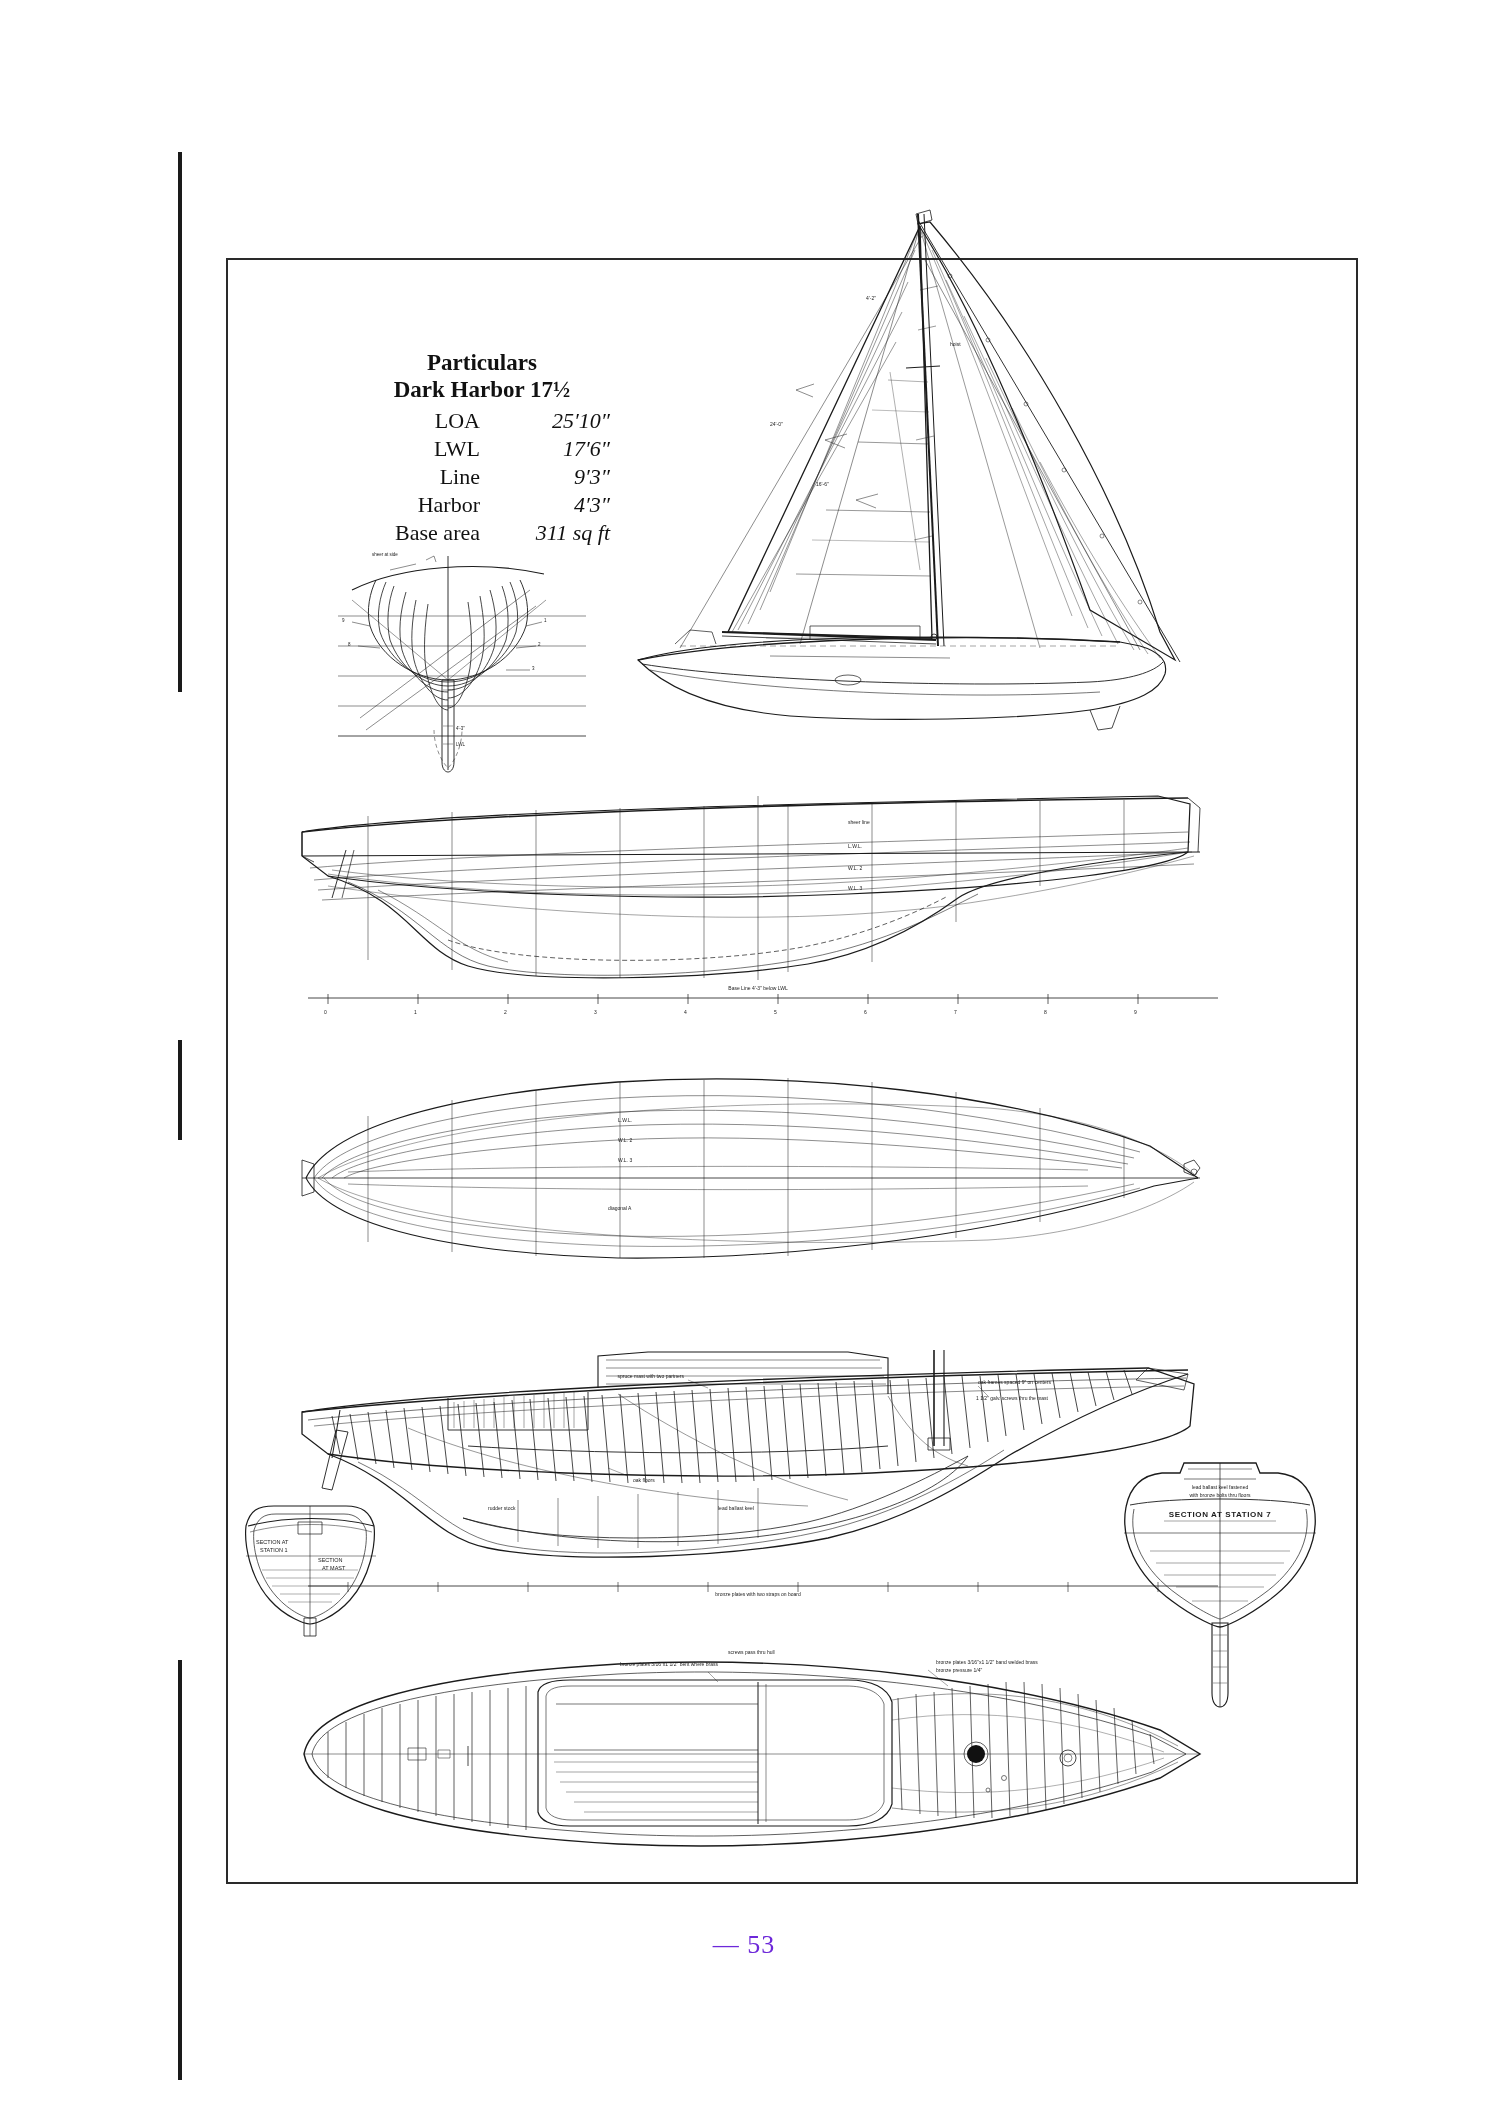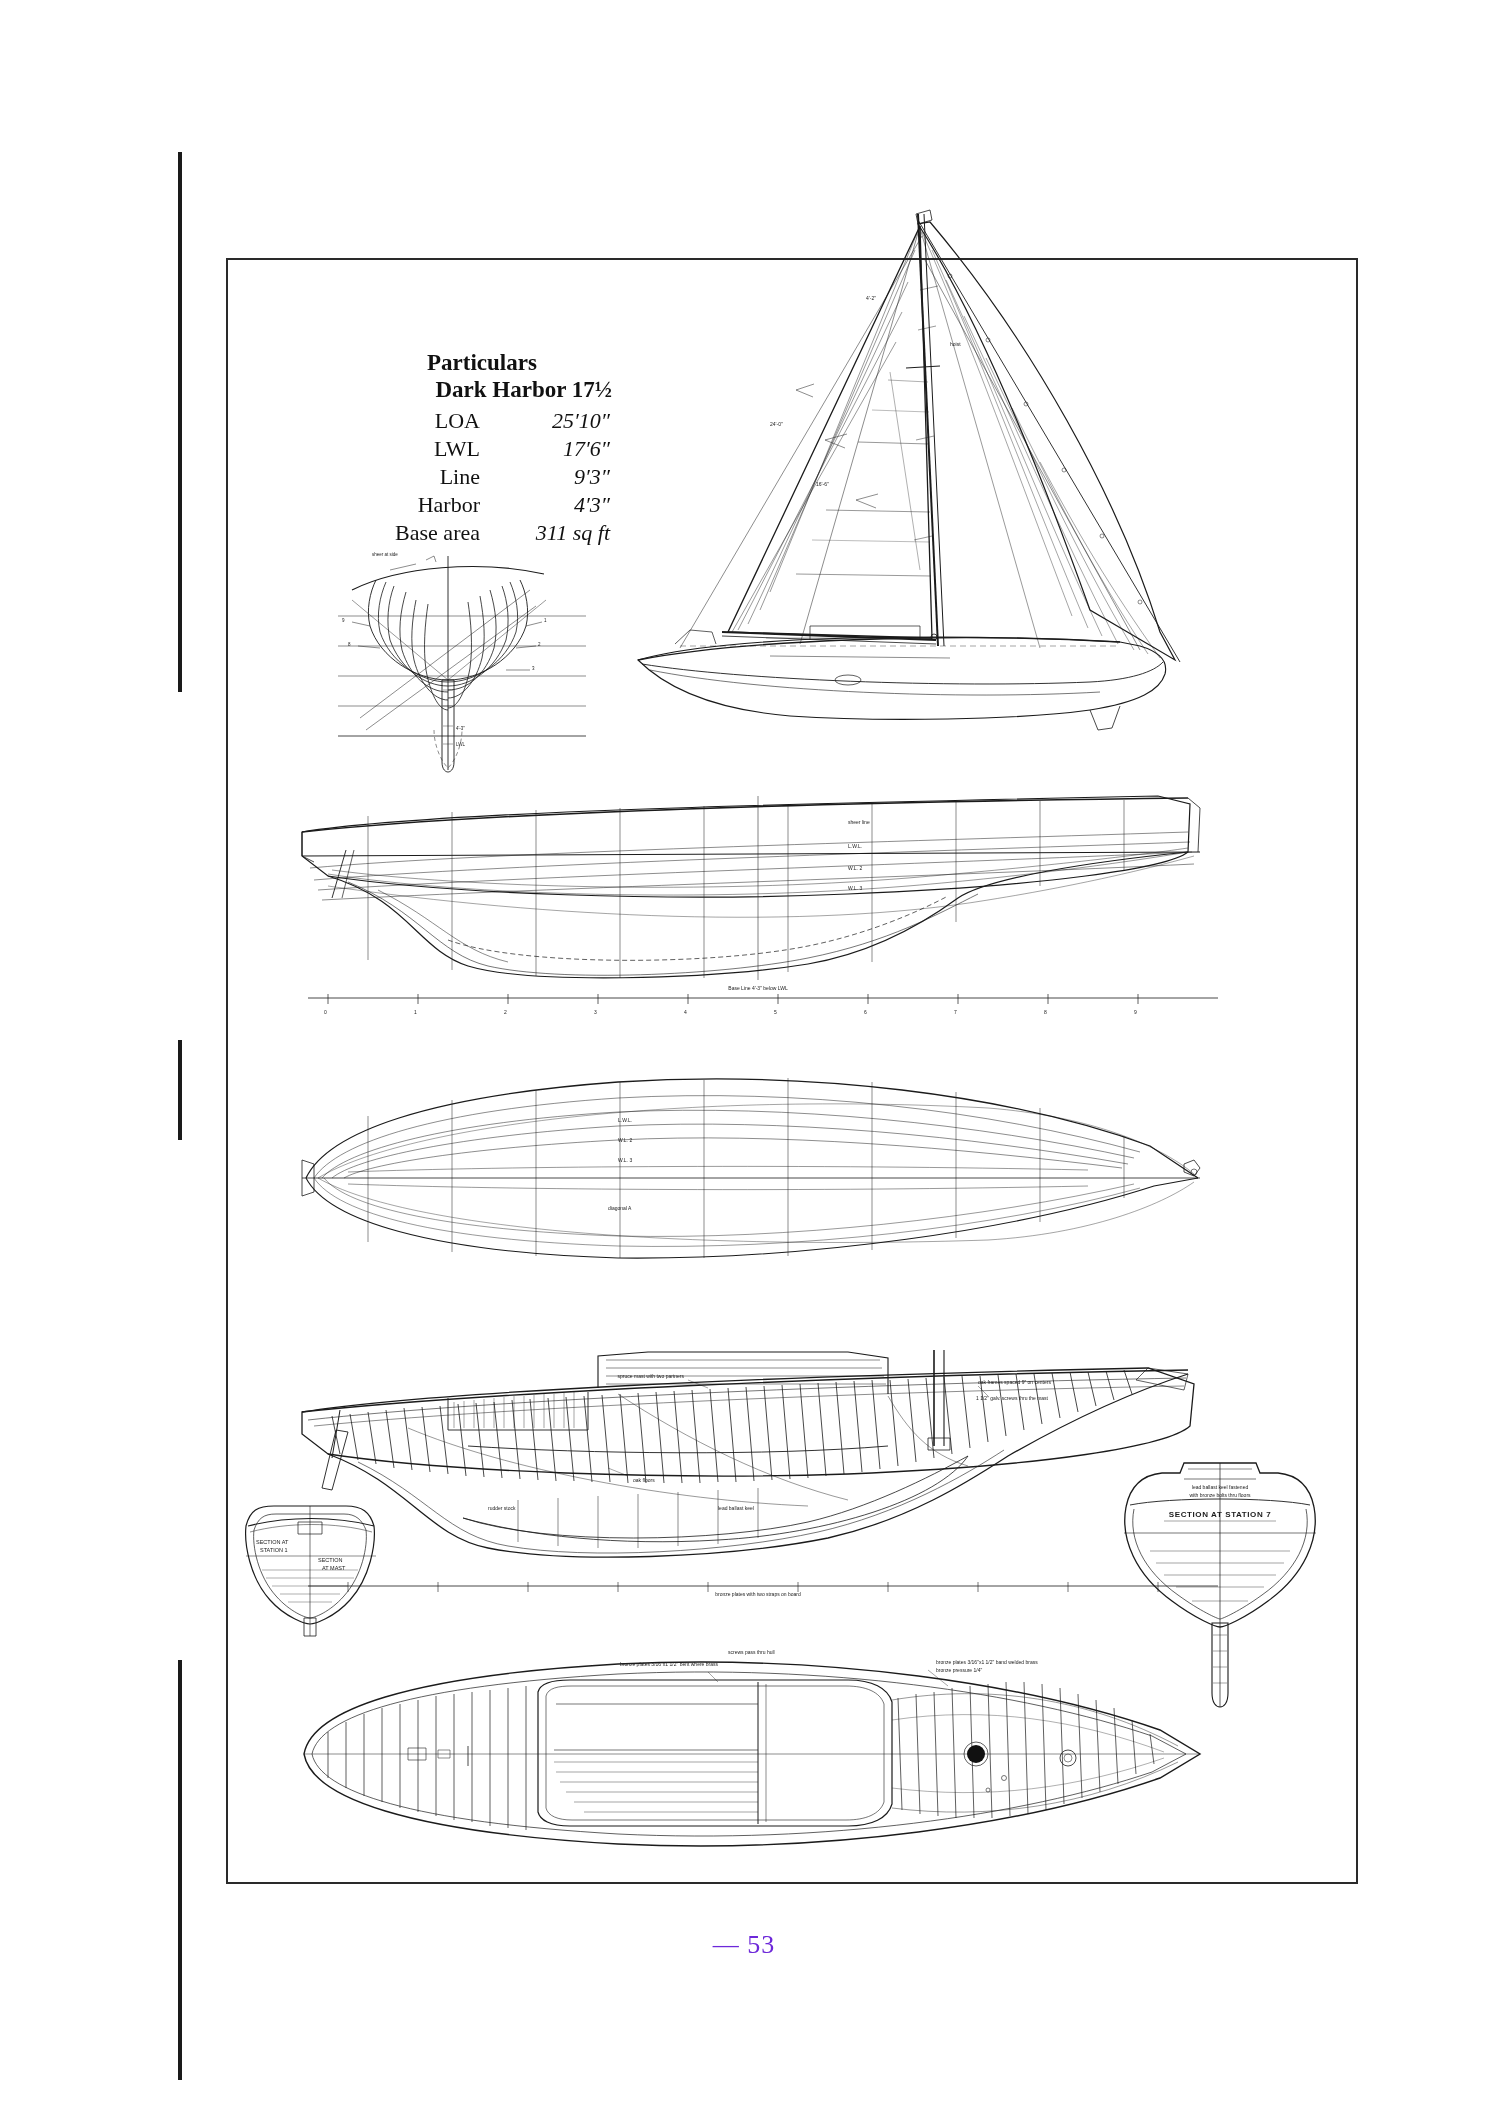--- a/index.html
+++ b/index.html
@@ -60,21 +60,21 @@
     margin-top: 43px;
   }
   .particulars .p-title {
     text-align: center;
     font-weight: bold;
     font-size: 23px;
     line-height: 1.18;
     font-family: "Liberation Serif", serif;
   }
   .particulars .p-sub {
-    text-align: right;
+    text-align: center;
     font-weight: bold;
     font-size: 23px;
     line-height: 1.18;
     margin-bottom: 4px;
   }
   .particulars table {
     border-collapse: collapse;
     margin-top: 2px;
     font-size: 22px;
   }

